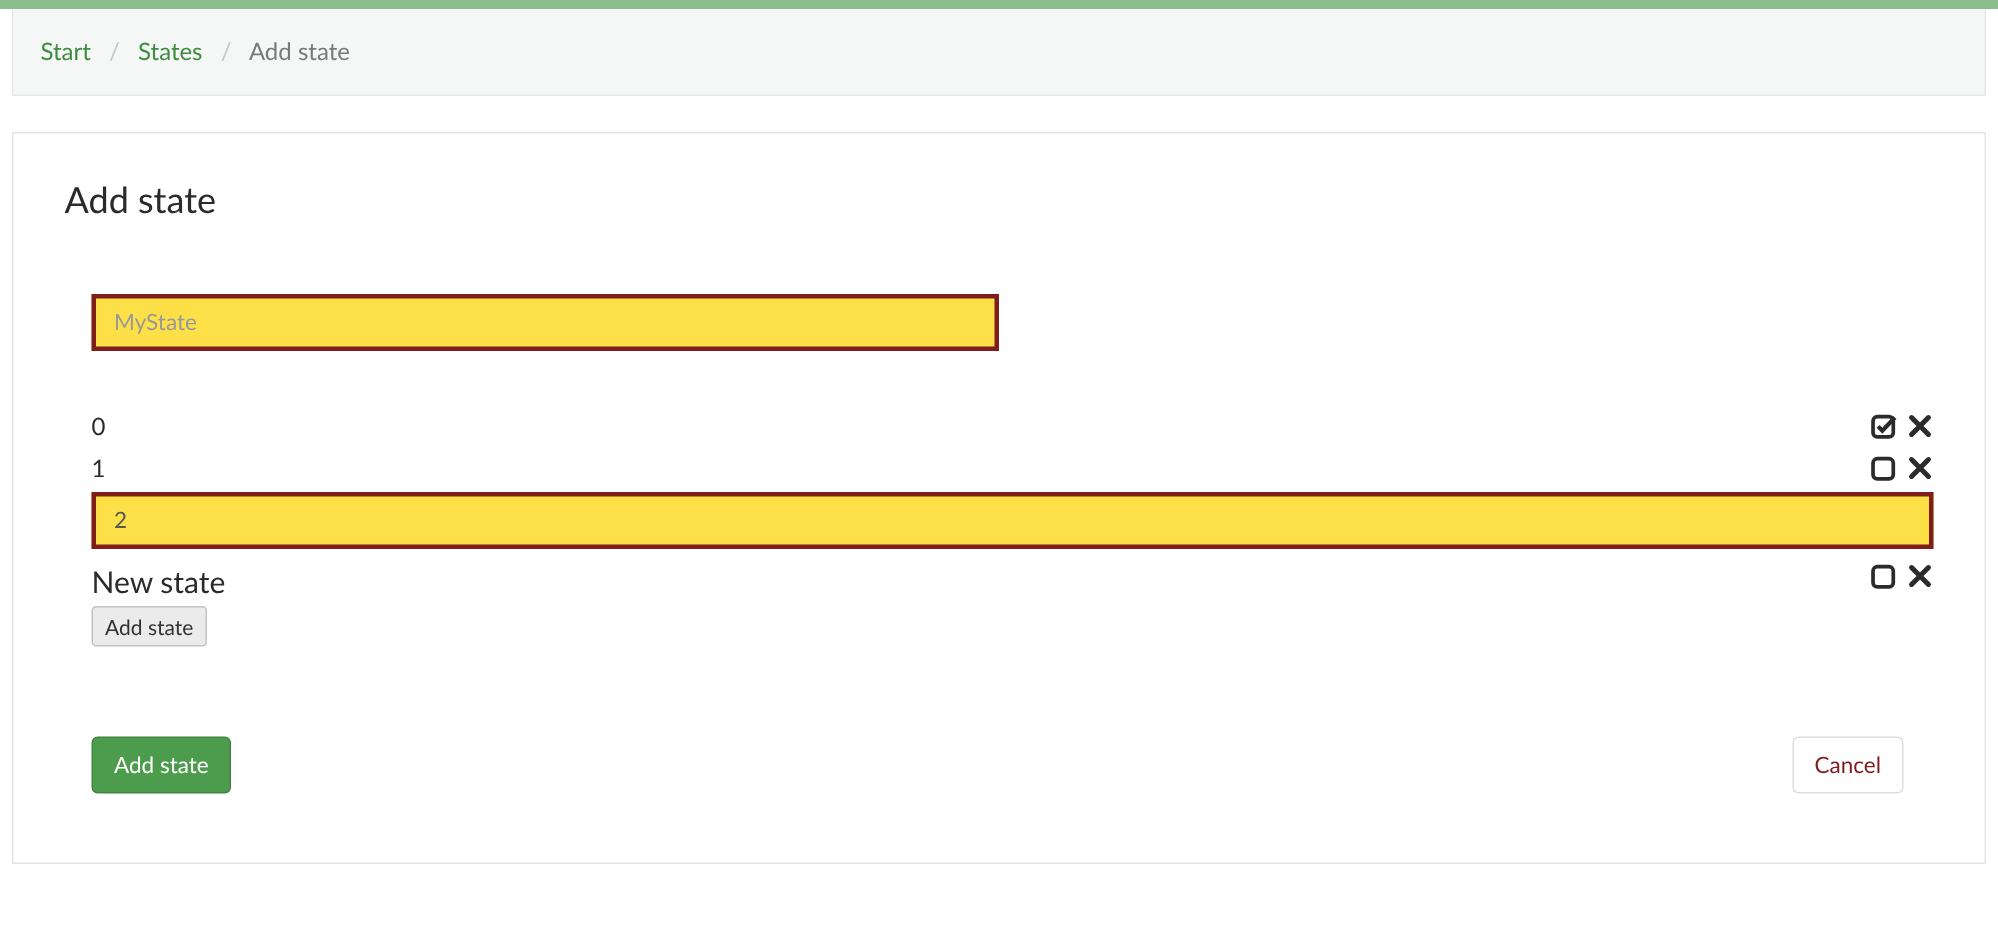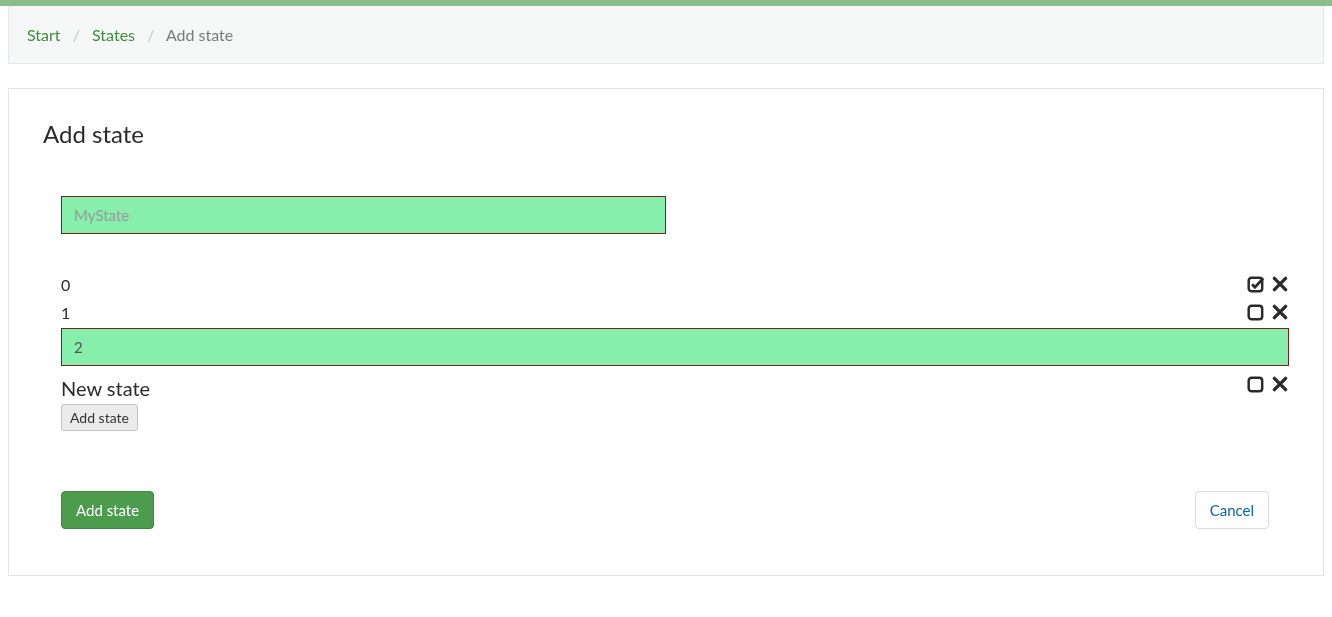--- a/index.html
+++ b/index.html
@@ -61,26 +61,26 @@
       margin-left: 18px;
     }
     .field-label {
       font-weight: 700;
       font-size: 15px;
       margin-bottom: 10px;
       display: block;
     }
     .text-input {
       height: 38px;
-      border: 1px solid #7f1d1d;
+      border: 3px solid #7f1d1d;
       padding: 6px 12px;
       font-size: 15px;
       color: #555;
       font-family: inherit;
-      background: #86efac;
+      background: #fde047;
     }
     .text-input::placeholder {
       color: #999;
     }
     .name-input {
       width: 605px;
     }
     .states-list {
       margin-top: 36px;
     }
@@ -144,21 +144,21 @@
       color: #fff;
       border-radius: 4px;
       padding: 9px 14px;
       font-size: 15px;
       font-family: inherit;
       cursor: pointer;
     }
     .btn-default {
       background: #fff;
       border: 1px solid #ddd;
-      color: #0369a1;
+      color: #7f1d1d;
       border-radius: 4px;
       padding: 9px 14px;
       font-size: 15px;
       font-family: inherit;
       cursor: pointer;
       margin-left: auto;
     }
   </style>
 </head>
 <body>

